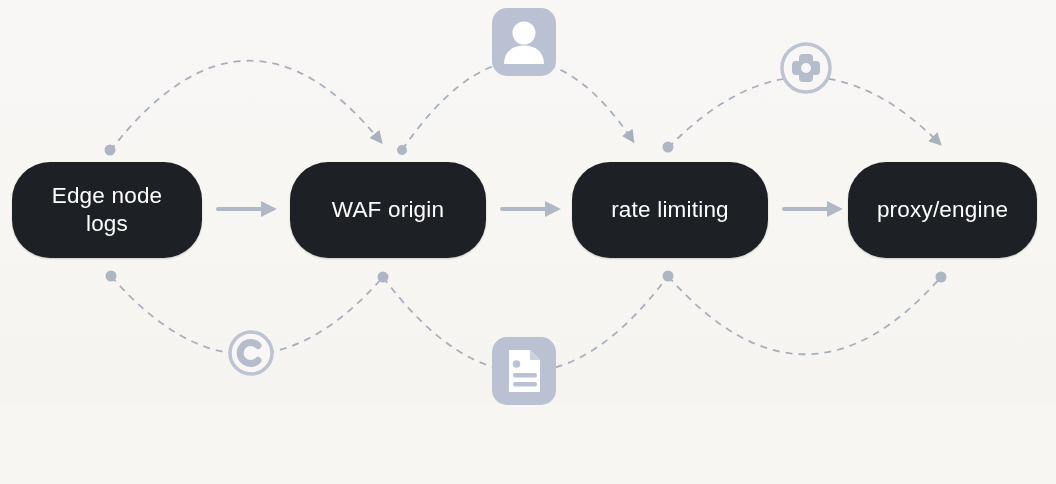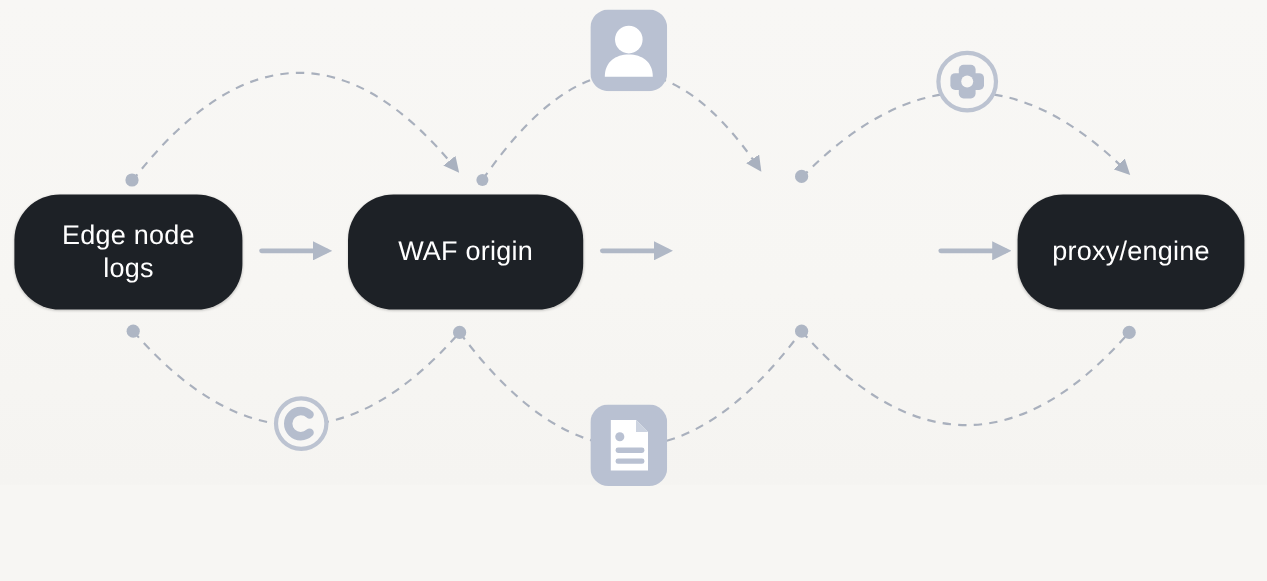--- a/index.html
+++ b/index.html
@@ -121,17 +121,20 @@
       <rect x="21" y="45" width="24" height="4.5" rx="2" fill="#b9c1d2"></rect>
     </svg>
   </div>
 
   <div class="node node-1">
     <span class="label">Edge node logs</span>
   </div>
   <div class="node node-2">
     <span class="label">WAF origin</span>
   </div>
+  <div class="node node-3">
+    <span class="label">rate limiting</span>
+  </div>
   <div class="node node-4">
     <span class="label">proxy/engine</span>
   </div>
 
 </div>
 
 </body></html>

